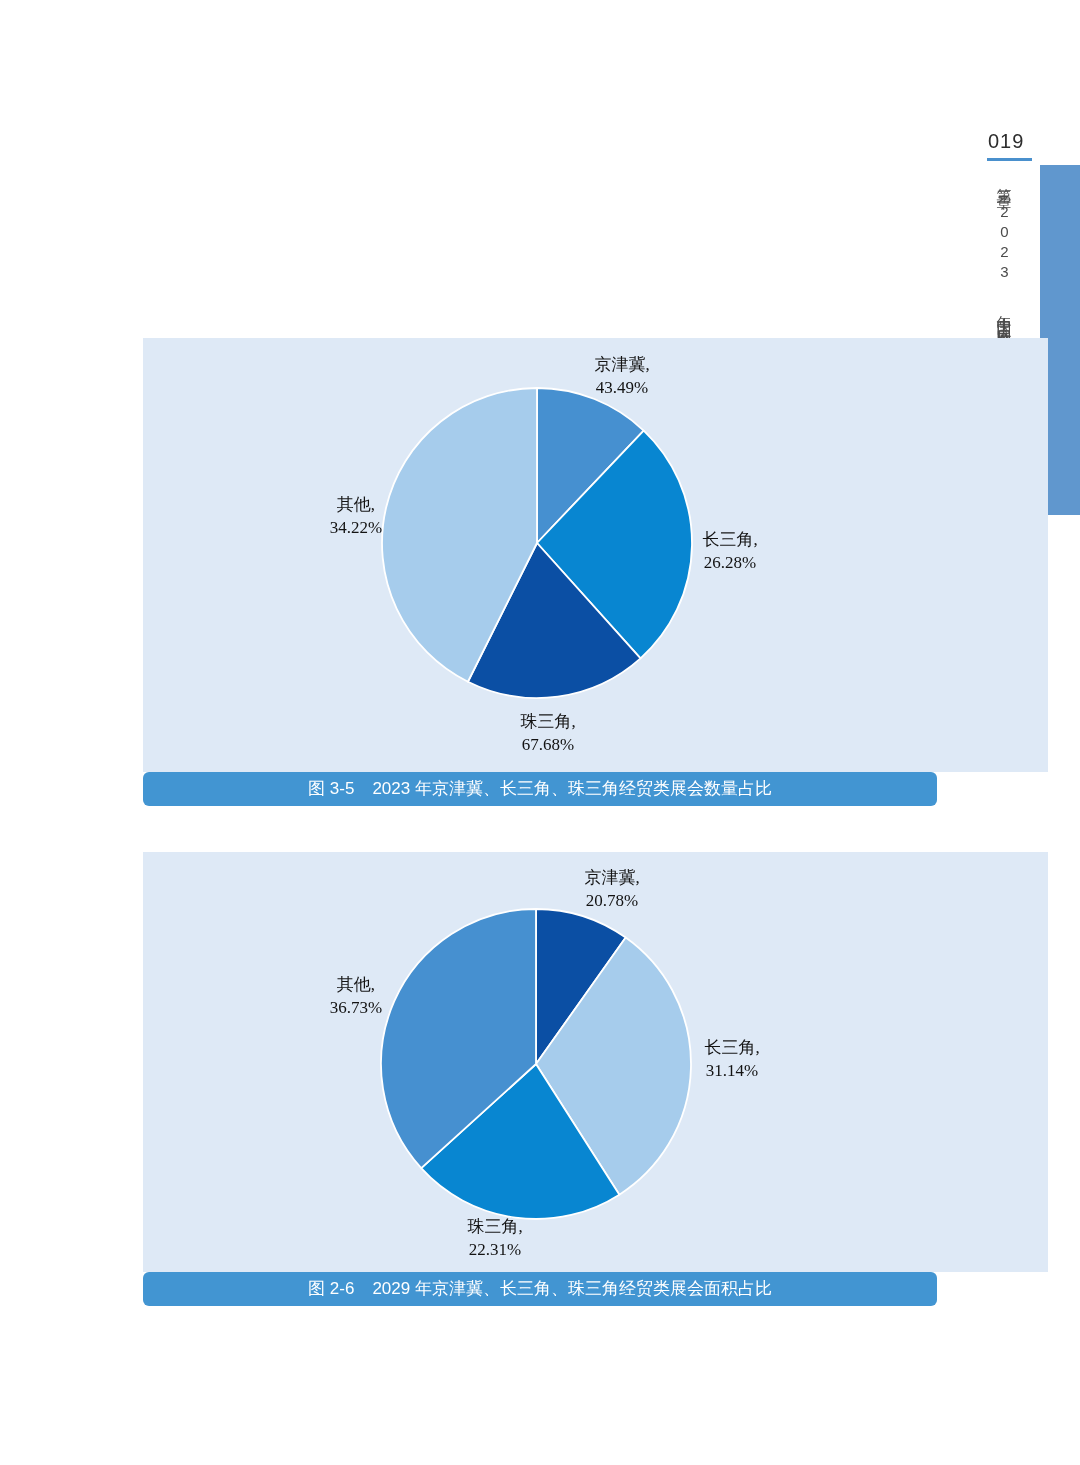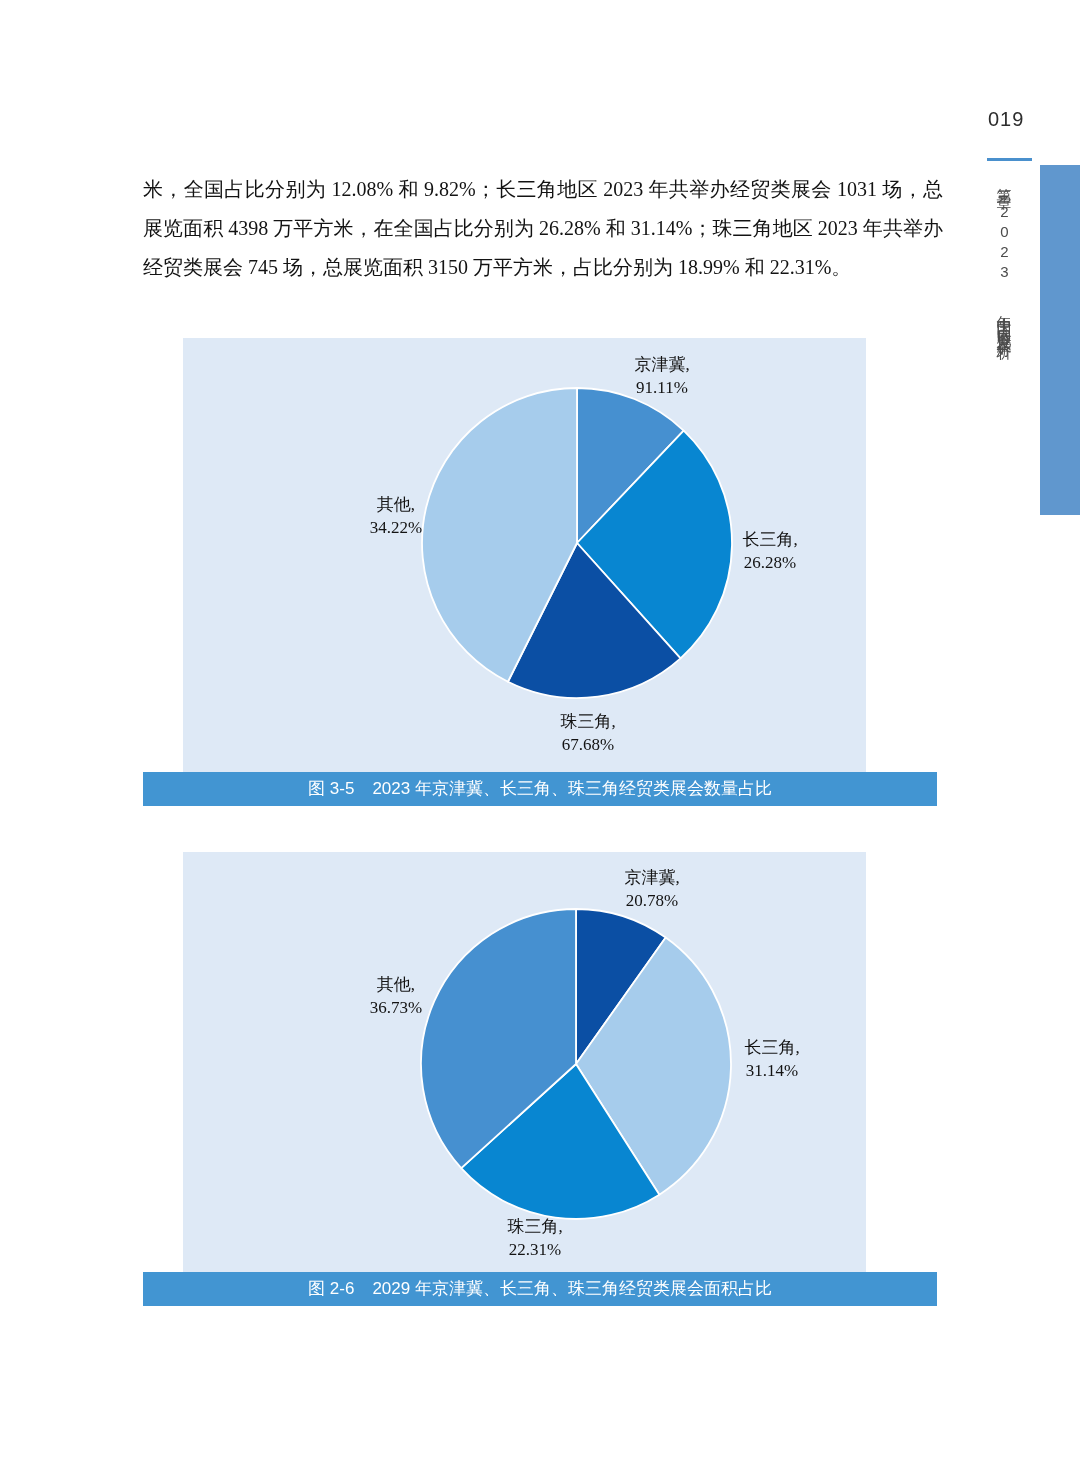--- a/index.html
+++ b/index.html
@@ -5,21 +5,21 @@
   html,body { margin:0; padding:0; background:#ffffff; }
   .page {
     position:relative; width:1080px; height:1465px; background:#fff;
     overflow:hidden;
     font-family:"Liberation Serif","DejaVu Serif",serif;
     color:#161616;
   }
 
   
   .page-number {
-    position:absolute; left:988px; top:108px;
+    position:absolute; left:988px; top:130px;
     font-size:20px; letter-spacing:1px; color:#2d2d2d;
     font-family:"Liberation Sans","DejaVu Sans",sans-serif;
   }
   .accent-line {
     position:absolute; left:987px; top:158px; width:45px; height:3px;
     background:var(--accent-line,#4a90cd);
   }
   .chapter-vertical {
     position:absolute; left:994px; top:176px; height:352px;
     writing-mode:vertical-rl; text-orientation:upright;
@@ -36,32 +36,32 @@
     position:absolute; left:143px; top:170px; width:800px; margin:0;
     font-size:20px; line-height:39px; text-align:justify;
     color:#131313;
   }
 
   
   .figure-panel { position:absolute; left:143px; width:794px; }
   .panel-1 { top:338px; }
   .panel-2 { top:852px; }
   .plot-area {
-    position:relative; width:683px;
+    position:relative; width:905px;
     background:var(--panel-bg,#dee9f6);
-    margin-left:40px;
   }
   .panel-1 .plot-area { height:434px; }
   .panel-2 .plot-area { height:420px; }
   .caption-bar {
     width:794px; height:34px; line-height:34px;
     background:var(--caption-bar,#4295d2);
     color:#ffffff; text-align:center;
     font-family:"Liberation Sans","DejaVu Sans",sans-serif;
     font-size:17px;
+    border-radius:6px;
   }
   .caption-label { margin-right:18px; }
 
   .pie { position:absolute; width:320px; height:320px; }
   .panel-1 .pie { left:234px; top:45px; }
   .panel-2 .pie { left:233px; top:52px; }
 
   .co {
     position:absolute; transform:translateX(-50%);
     text-align:center; font-size:17px; line-height:23px; color:#131313;
@@ -81,34 +81,33 @@
 </head>
 <body>
 
 <div class="page">
 
   <div class="page-number">019</div>
   <div class="accent-line"></div>
   <div class="chapter-vertical">第三章　2023 年中国国内展览发展分析</div>
   <div class="sidebar-bar"></div>
 
-  <p class="body-paragraph">米，全国占比分别为 12.08% 和 9.82%；长三角地区 2023 年共举办经贸类展会 1031 场，总展览面积 4398 万平方米，在全国占比分别为 26.28% 和 31.14%；珠三角地区 2023 年共举办经贸类展会 745 场，总展览面积 3150 万平方米，占比分别为 18.99% 和 22.31%。</p>
 
   <section class="figure-panel panel-1">
     <div class="plot-area">
       <svg class="pie" viewBox="0 0 320 320">
           <path d="M 160 160 L 160.00 5.00 A 155 155 0 0 1 266.67 47.54 Z" fill="#4690D0" stroke="#ffffff" stroke-width="1.8" stroke-linejoin="round"></path>
           <path d="M 160 160 L 266.67 47.54 A 155 155 0 0 1 263.52 275.36 Z" fill="#0886D1" stroke="#ffffff" stroke-width="1.8" stroke-linejoin="round"></path>
           <path d="M 160 160 L 263.52 275.36 A 155 155 0 0 1 90.94 298.76 Z" fill="#0B4FA4" stroke="#ffffff" stroke-width="1.8" stroke-linejoin="round"></path>
           <path d="M 160 160 L 90.94 298.76 A 155 155 0 0 1 160.00 5.00 Z" fill="#A6CCEC" stroke="#ffffff" stroke-width="1.8" stroke-linejoin="round"></path>
         </svg>
 
       <div class="co c1-jjj">
         <div>京津冀,</div>
-        <div>91.11%</div>
+        <div>43.49%</div>
       </div>
       <div class="co c1-csj">
         <div>长三角,</div>
         <div>26.28%</div>
       </div>
       <div class="co c1-zsj">
         <div>珠三角,</div>
         <div>67.68%</div>
       </div>
       <div class="co c1-qt">

